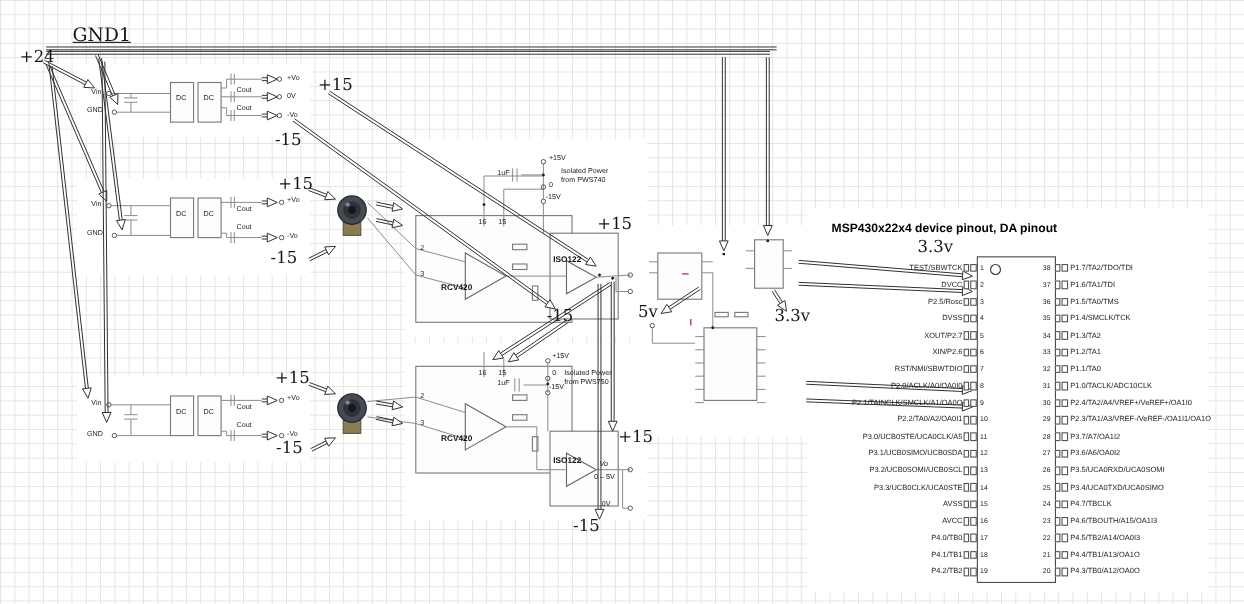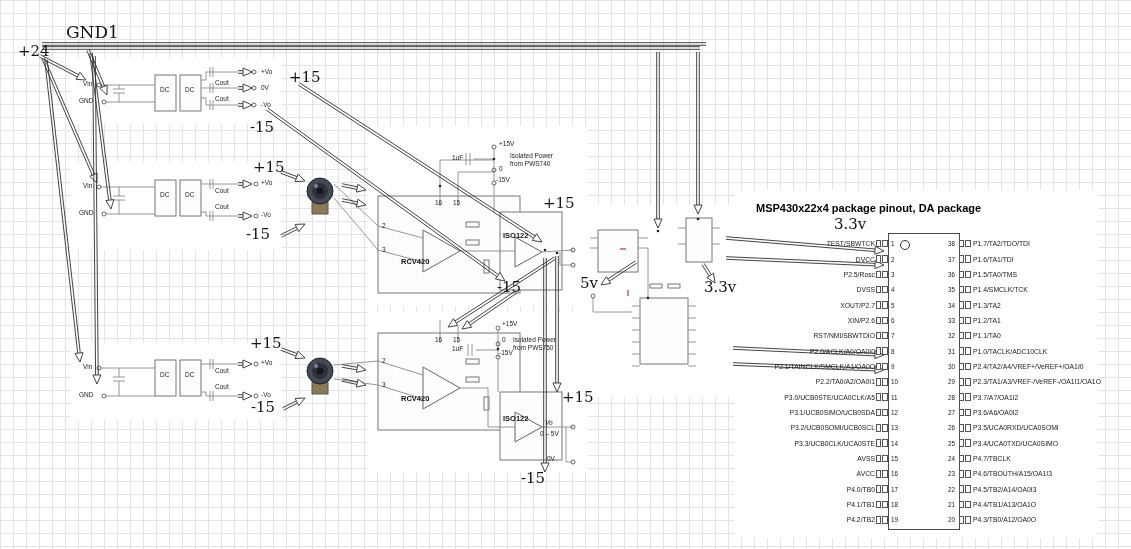--- a/index.html
+++ b/index.html
@@ -9,21 +9,21 @@
     background-image:
       linear-gradient(#e4e4e4 1px, transparent 1px),
       linear-gradient(90deg, #e4e4e4 1px, transparent 1px);
     background-size:13px 13px;
     font-family:"Liberation Sans",sans-serif;
   }
   svg#art{position:absolute;left:0;top:0;}
   .t{position:absolute;font:6.5px/1.1 "Liberation Sans",sans-serif;color:#222;white-space:nowrap;}
   .n{position:absolute;font:bold 7.5px "Liberation Sans",sans-serif;color:#111;white-space:nowrap;}
   .h{position:absolute;font:15px/1 "DejaVu Serif",serif;color:#141414;white-space:nowrap;}
-  .hl{font-size:17px;}
+  .hl{font-size:17px;text-decoration:underline;}
   .v{font-style:italic;}
   
   .msp{position:absolute;left:740px;top:236px;width:384px;height:300px;}
   .msp-title{position:absolute;left:16px;top:-34px;font:bold 11px "Liberation Sans",sans-serif;color:#000;white-space:nowrap;}
   .msp-supply{position:absolute;left:94px;top:-21px;font:15px "DejaVu Serif",serif;color:#141414;}
   .chip-rect{position:absolute;left:148px;top:-3px;width:70px;height:295px;border:1.2px solid #4a4a4a;background:#fff;}
   .pin1{position:absolute;left:160px;top:4px;width:8px;height:8px;border:1.1px solid #333;border-radius:50%;background:#fff;}
   #pinRows{position:absolute;left:0;top:0;width:384px;}
   .pin-row{display:flex;align-items:center;height:15.35px;}
   .pl-label{width:135px;text-align:right;font-size:6.8px;color:#1a1a1a;white-space:nowrap;}
@@ -396,21 +396,21 @@
       <span class="t" style="left: 513px; top: 344px;">from PWS750</span>
       <span class="t" style="left: 452px; top: 345px;">1uF</span>
       <span class="t" style="left: 502px; top: 336px;">0</span>
       <span class="t" style="left: 499px; top: 349px;">-15V</span>
       <span class="t v" style="left: 545px; top: 419px;">Vo</span>
       <span class="t" style="left: 540px; top: 430px;">0 – 5V</span>
       <span class="t" style="left: 547px; top: 455px;">0V</span>
     </div>
 
   <div class="msp">
-    <div class="msp-title">MSP430x22x4 package pinout, DA package</div>
+    <div class="msp-title">MSP430x22x4 device pinout, DA pinout</div>
     <div class="msp-supply">3.3v</div>
     <div class="chip-rect"></div>
     <div class="pin1"></div>
     <div id="pinRows">
         <div class="pin-row">
           <span class="pl-label">TEST/SBWTCK</span>
           <span class="psym">
             <i></i>
             <i></i>
           </span>

